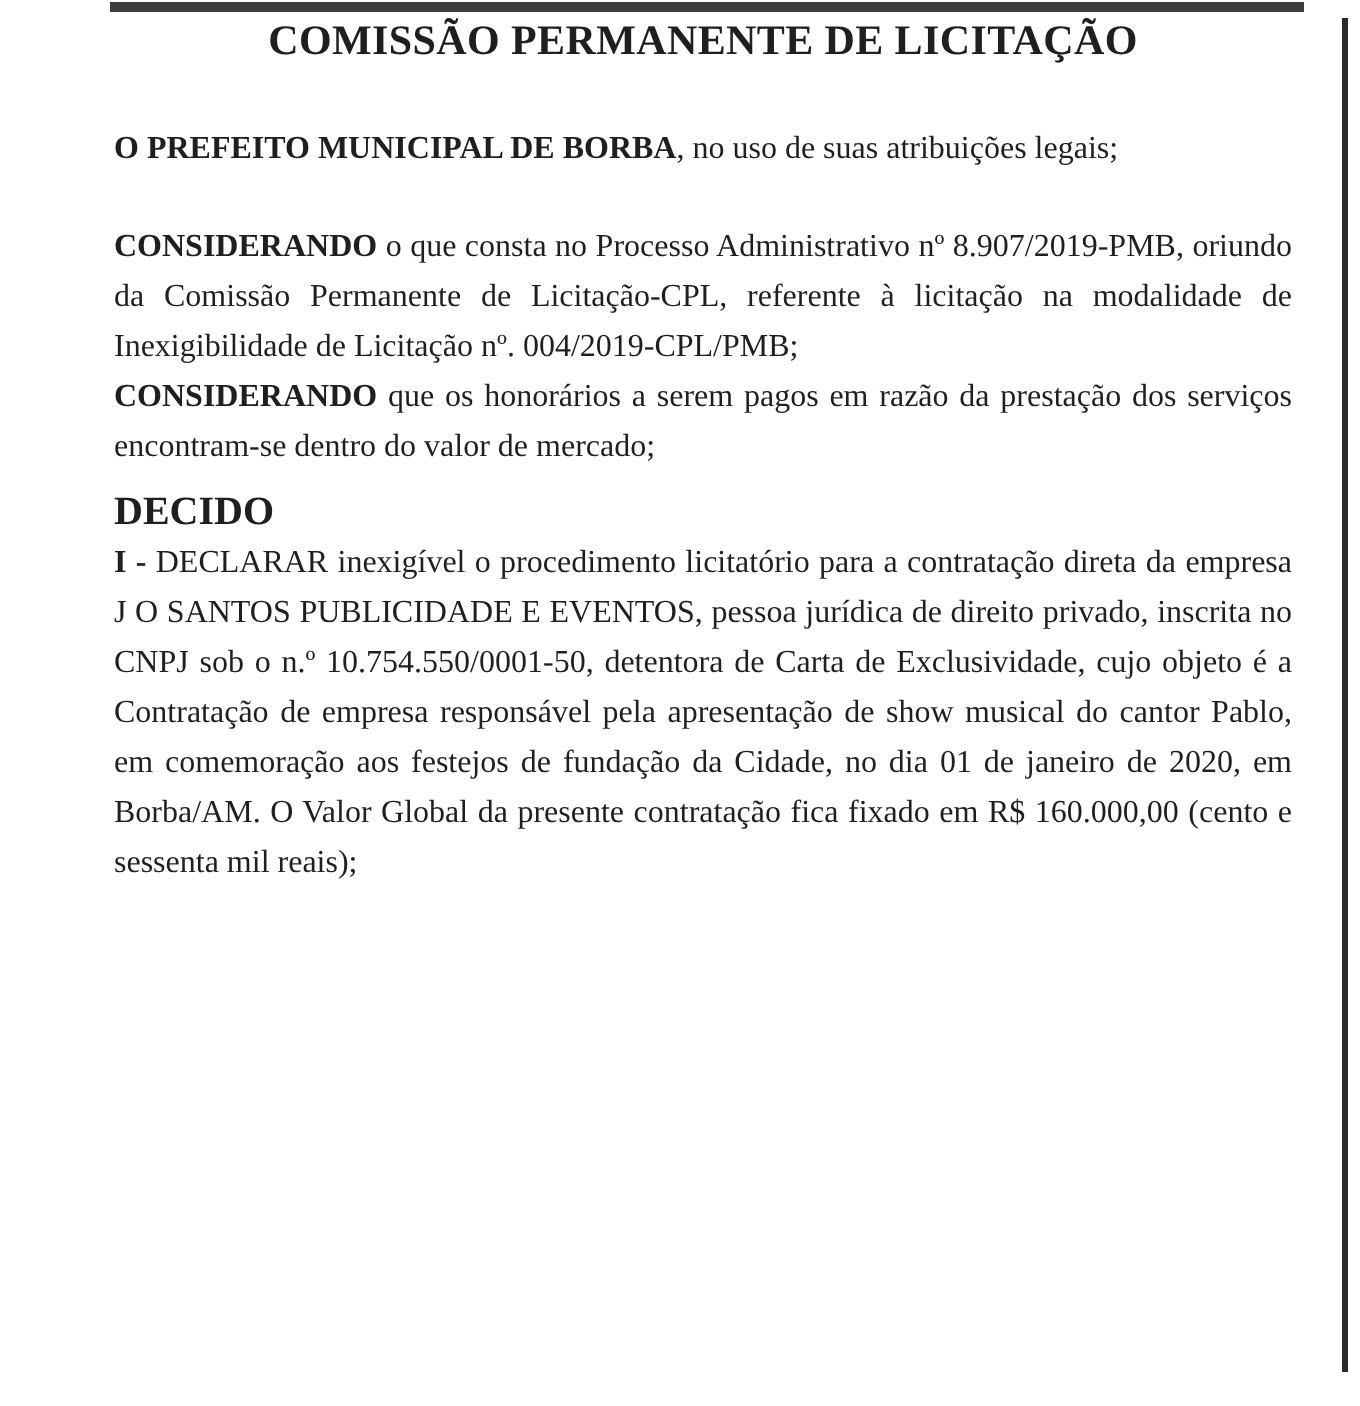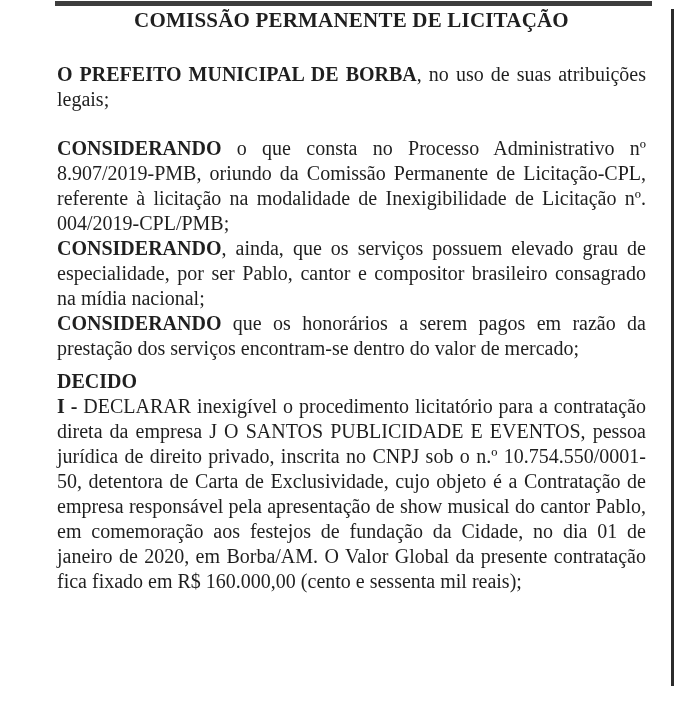--- a/index.html
+++ b/index.html
@@ -42,21 +42,21 @@
   }
   .doc-title {
     text-align: center;
     font-weight: bold;
     font-size: 21px;
     line-height: 24px;
     letter-spacing: 0.2px;
     margin: 0 0 30px 0;
   }
   .para {
-    font-size: 20px;
+    font-size: 16px;
     line-height: 25px;
     text-align: justify;
     margin: 0;
   }
   .para b { font-weight: bold; }
   .preamble { margin-bottom: 24px; }
   .decido-heading {
     font-weight: bold;
     font-size: 20px;
     line-height: 25px;
@@ -74,21 +74,20 @@
   <div class="content">
 
     <div class="doc-title">
       <div>COMISSÃO PERMANENTE DE LICITAÇÃO</div>
     </div>
 
     <p class="para preamble"><b>O PREFEITO MUNICIPAL DE BORBA</b><span>, no uso de suas atribuições legais;</span></p>
 
     <p class="para"><b>CONSIDERANDO</b><span> o que consta no Processo Administrativo nº 8.907/2019-PMB, oriundo da Comissão Permanente de Licitação-CPL, referente à licitação na modalidade de Inexigibilidade de Licitação nº. 004/2019-CPL/PMB;</span></p>
 
-    <p class="para"><b>CONSIDERANDO</b><span>, ainda, que os serviços possuem elevado grau de especialidade, por ser Pablo, cantor e compositor brasileiro consagrado na mídia nacional;</span></p>
 
 
     <p class="para"><b>CONSIDERANDO</b><span> que os honorários a serem pagos em razão da prestação dos serviços encontram-se dentro do valor de mercado;</span></p>
 
     <div class="decido-heading">DECIDO</div>
 
     <p class="para"><b>I - </b><span>DECLARAR inexigível o procedimento licitatório para a contratação direta da empresa J O SANTOS PUBLICIDADE E EVENTOS, pessoa jurídica de direito privado, inscrita no CNPJ sob o n.º 10.754.550/0001-50, detentora de Carta de Exclusividade, cujo objeto é a Contratação de empresa responsável pela apresentação de show musical do cantor Pablo, em comemoração aos festejos de fundação da Cidade, no dia 01 de janeiro de 2020, em Borba/AM. O Valor Global da presente contratação fica fixado em R$ 160.000,00 (cento e sessenta mil reais);</span></p>
 
   </div>
 </div>

